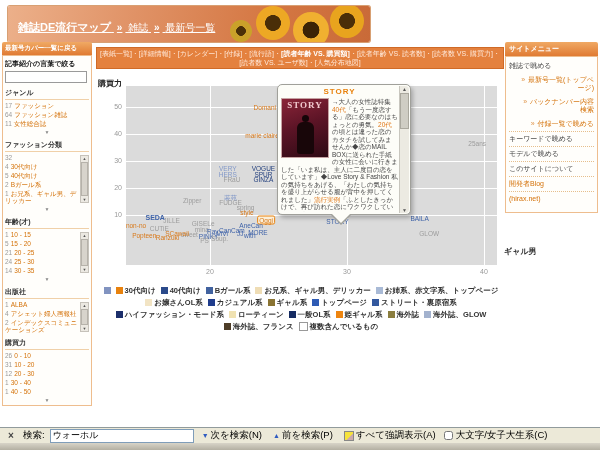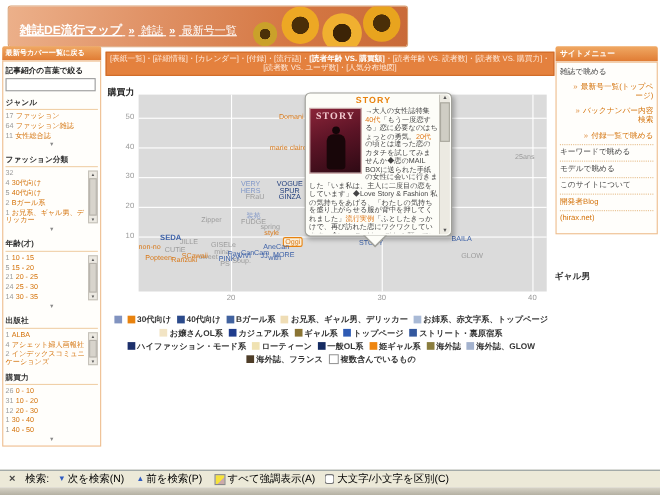--- a/index.html
+++ b/index.html
@@ -388,32 +388,33 @@
       <span class="lg-item">
         <span class="lg-sw outline" style="background: rgb(255, 255, 255);"></span>
         <span>複数含んでいるもの</span>
       </span>
     </div>
 
 
   <div class="findbar">
     <span class="fb-close">×</span>
     <span>検索:</span>
+    <input class="fb-input" value="ウォーホル" style="">
     <span class="fb-btn">
       <span class="fb-ico">▼</span>
       <span>次を検索(N)</span>
     </span>
     <span class="fb-btn">
       <span class="fb-ico">▲</span>
       <span>前を検索(P)</span>
     </span>
     <span class="fb-btn">
       <span class="fb-hl-ico"></span>
       <span>すべて強調表示(A)</span>
     </span>
     <span class="fb-case">
       <input type="checkbox" class="fb-check" style="">
-      <span>大文字/小文字を区別(C)</span>
+      <span>大文字/女子大生系(C)</span>
     </span>
   </div>
   <div class="bottom-strip"></div>
 
 </div>
 
 </body></html>

